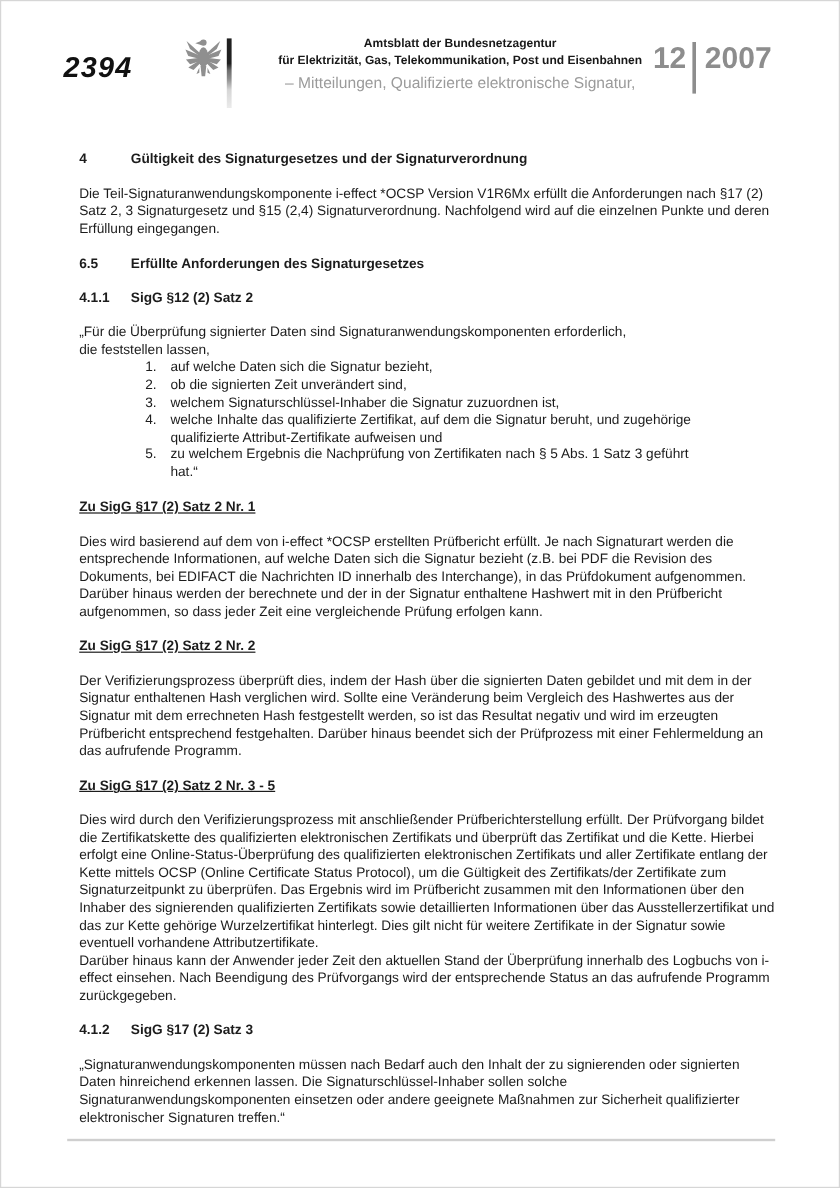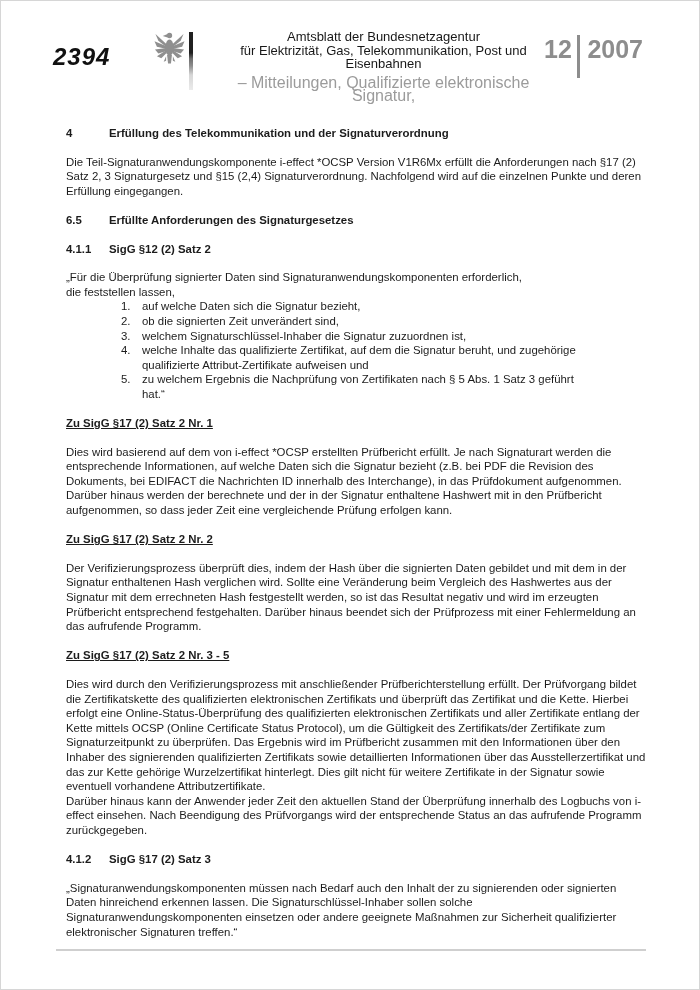--- a/index.html
+++ b/index.html
@@ -16,22 +16,22 @@
     letter-spacing:1px;
   }
   .eagle{position:absolute;left:153px;top:27px;width:31px;height:47px;}
   .hdr-bar{
     position:absolute;left:188px;top:31px;width:4px;height:58px;
     background:linear-gradient(#202020 0%,#202020 36%,#6d6d6d 46%,#8d8d8d 58%,#d6d6d6 74%,#ebebeb 100%);
   }
   .hdr-center{
     position:absolute;left:205px;top:29px;width:355px;text-align:center;
   }
-  .hdr-title{font-size:13px;font-weight:normal;line-height:13.5px;color:#181818;}
-  .hdr-sub{font-size:16px;line-height:13px;color:#9b9b9b;margin-top:5px;}
+  .hdr-title{font-size:10px;font-weight:bold;line-height:13.5px;color:#181818;}
+  .hdr-sub{font-size:13px;line-height:13px;color:#9b9b9b;margin-top:5px;}
   .issue{
     position:absolute;right:56px;top:34px;display:flex;align-items:flex-start;
     color:#8d8d8d;font-weight:bold;font-size:25px;
   }
   .issue-divider{width:3.5px;height:43px;background:#8d8d8d;margin:0 7px 0 5px;}
   
   .doc{
     position:absolute;top:125px;left:0;width:700px;
     padding:0 55px 0 65px;box-sizing:border-box;
     font-size:11.4px;line-height:14.6px;
@@ -99,21 +99,21 @@
       <span>12</span>
       <span class="issue-divider"></span>
       <span>2007</span>
     </div>
   </div>
 
   <div class="doc">
 
     <div class="heading">
       <span class="hnum">4</span>
-      <span>Erfüllung des Telekommunikation und der Signaturverordnung</span>
+      <span>Gültigkeit des Signaturgesetzes und der Signaturverordnung</span>
     </div>
 
     <p class="para">Die Teil-Signaturanwendungskomponente i-effect *OCSP Version V1R6Mx erfüllt die Anforderungen nach §17 (2) Satz 2, 3 Signaturgesetz und §15 (2,4) Signaturverordnung. Nachfolgend wird auf die einzelnen Punkte und deren Erfüllung eingegangen.</p>
 
     <div class="heading">
       <span class="hnum">6.5</span>
       <span>Erfüllte Anforderungen des Signaturgesetzes</span>
     </div>
 
     <div class="heading">

